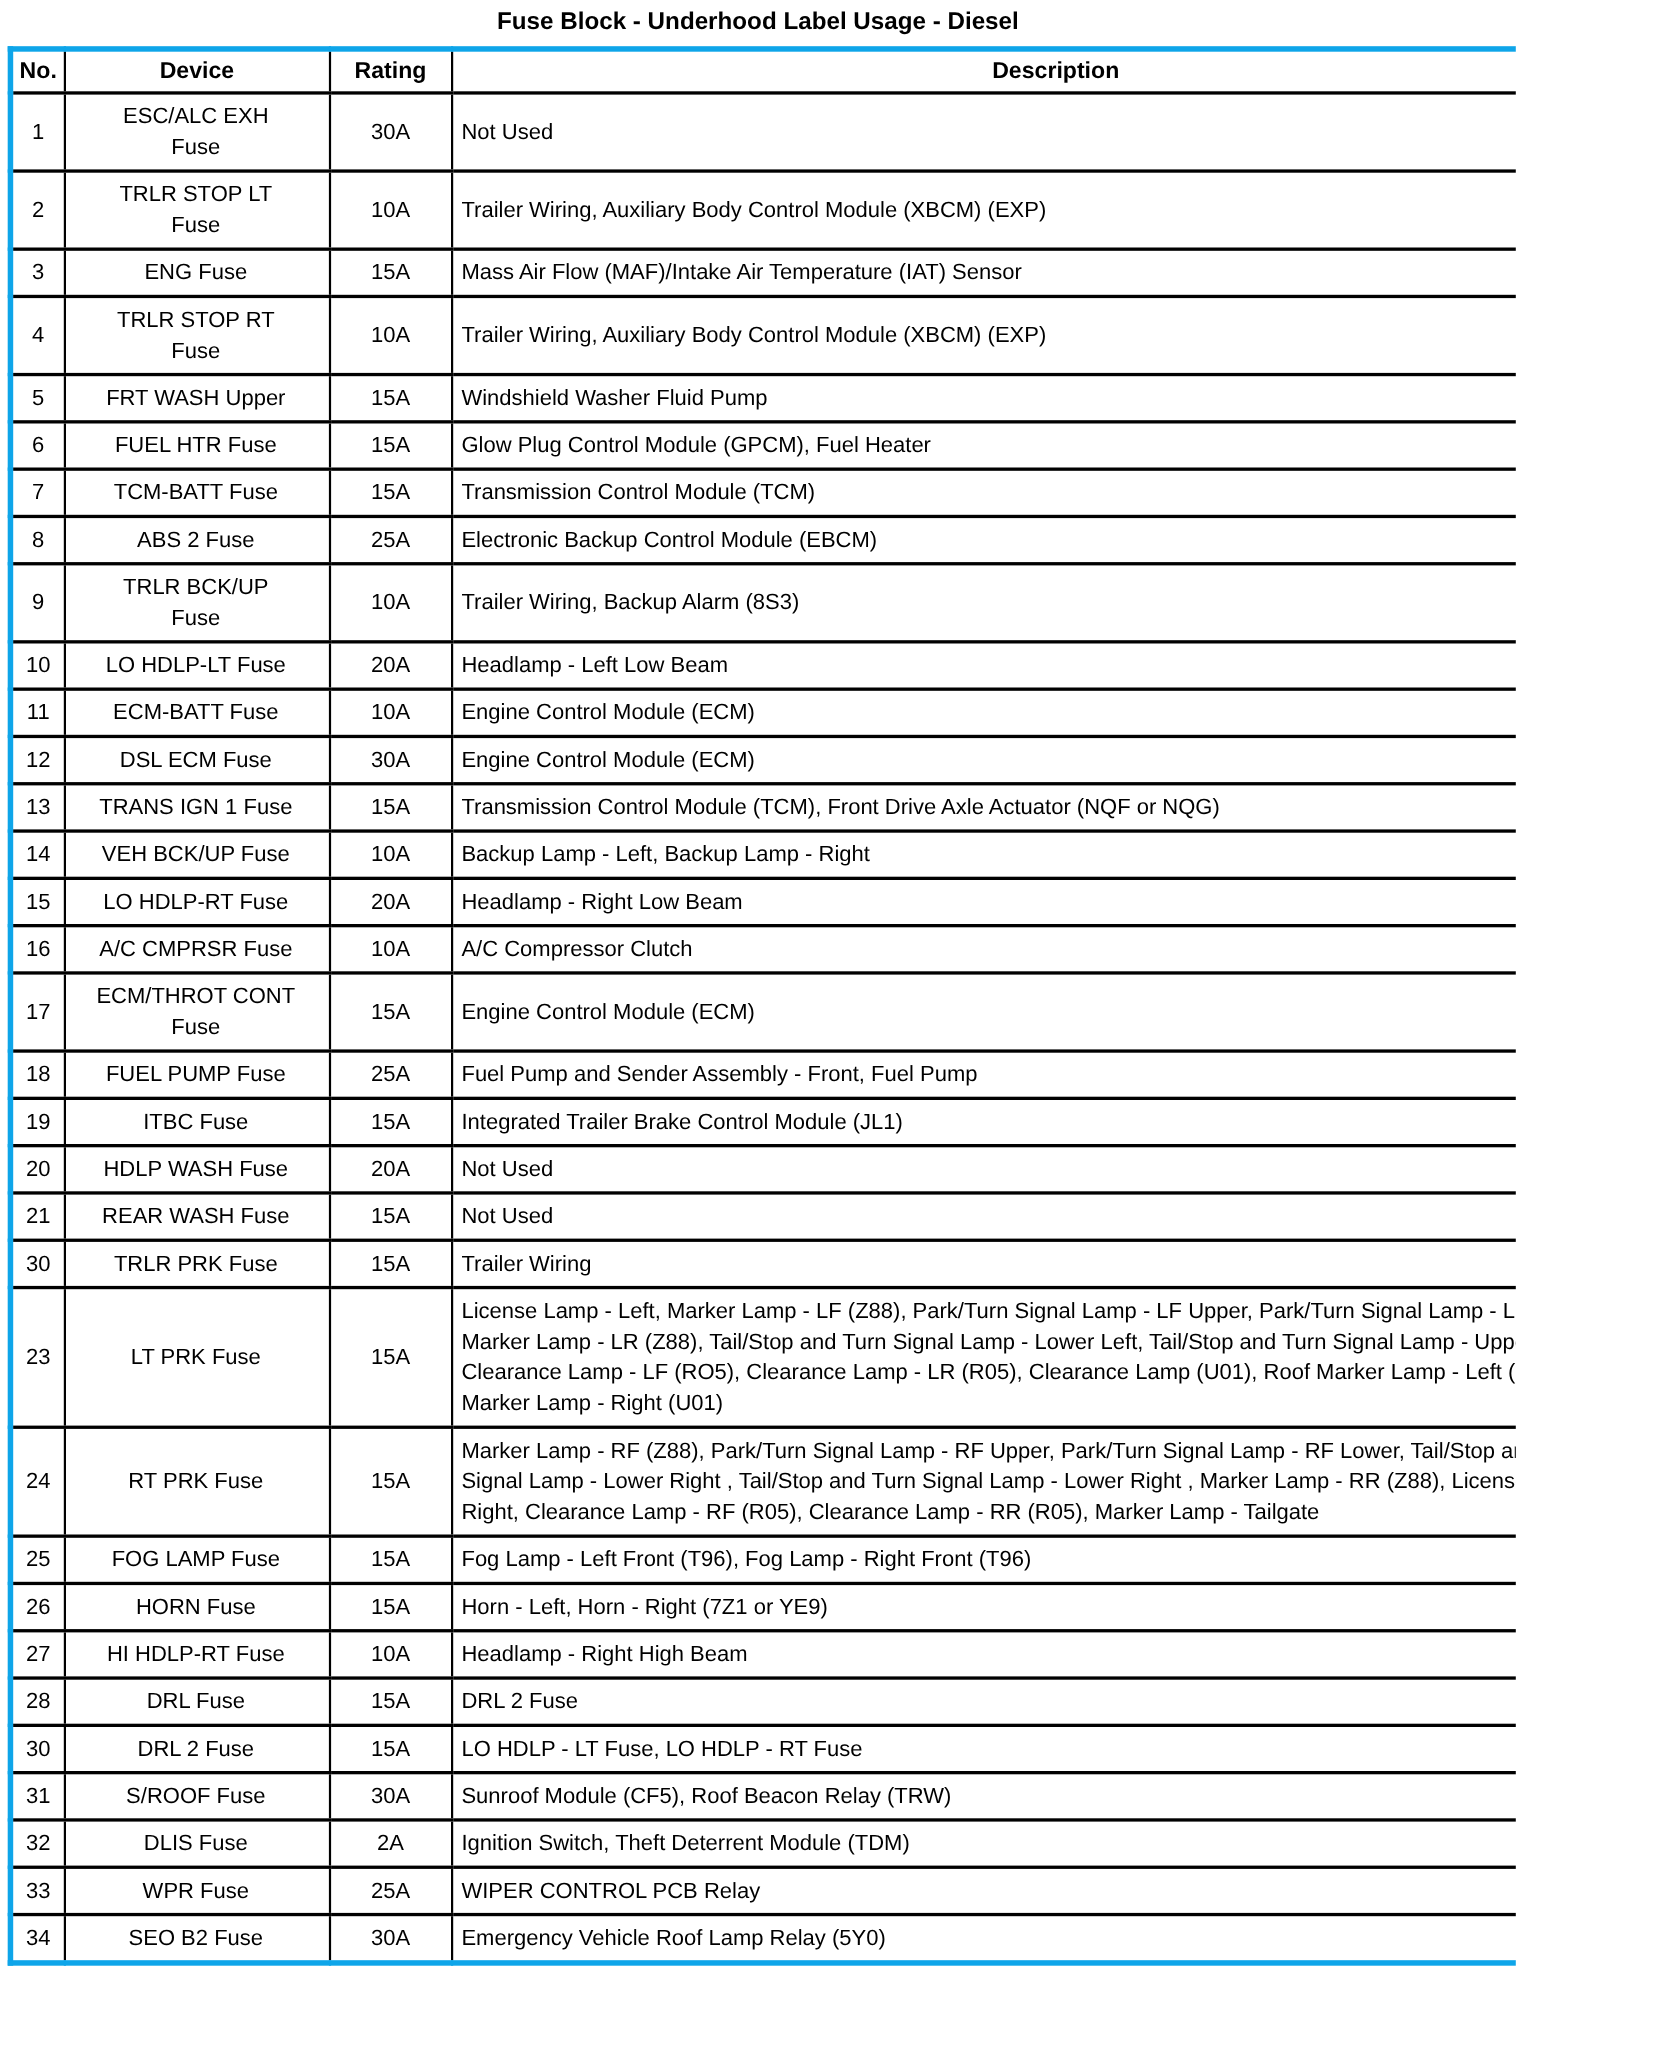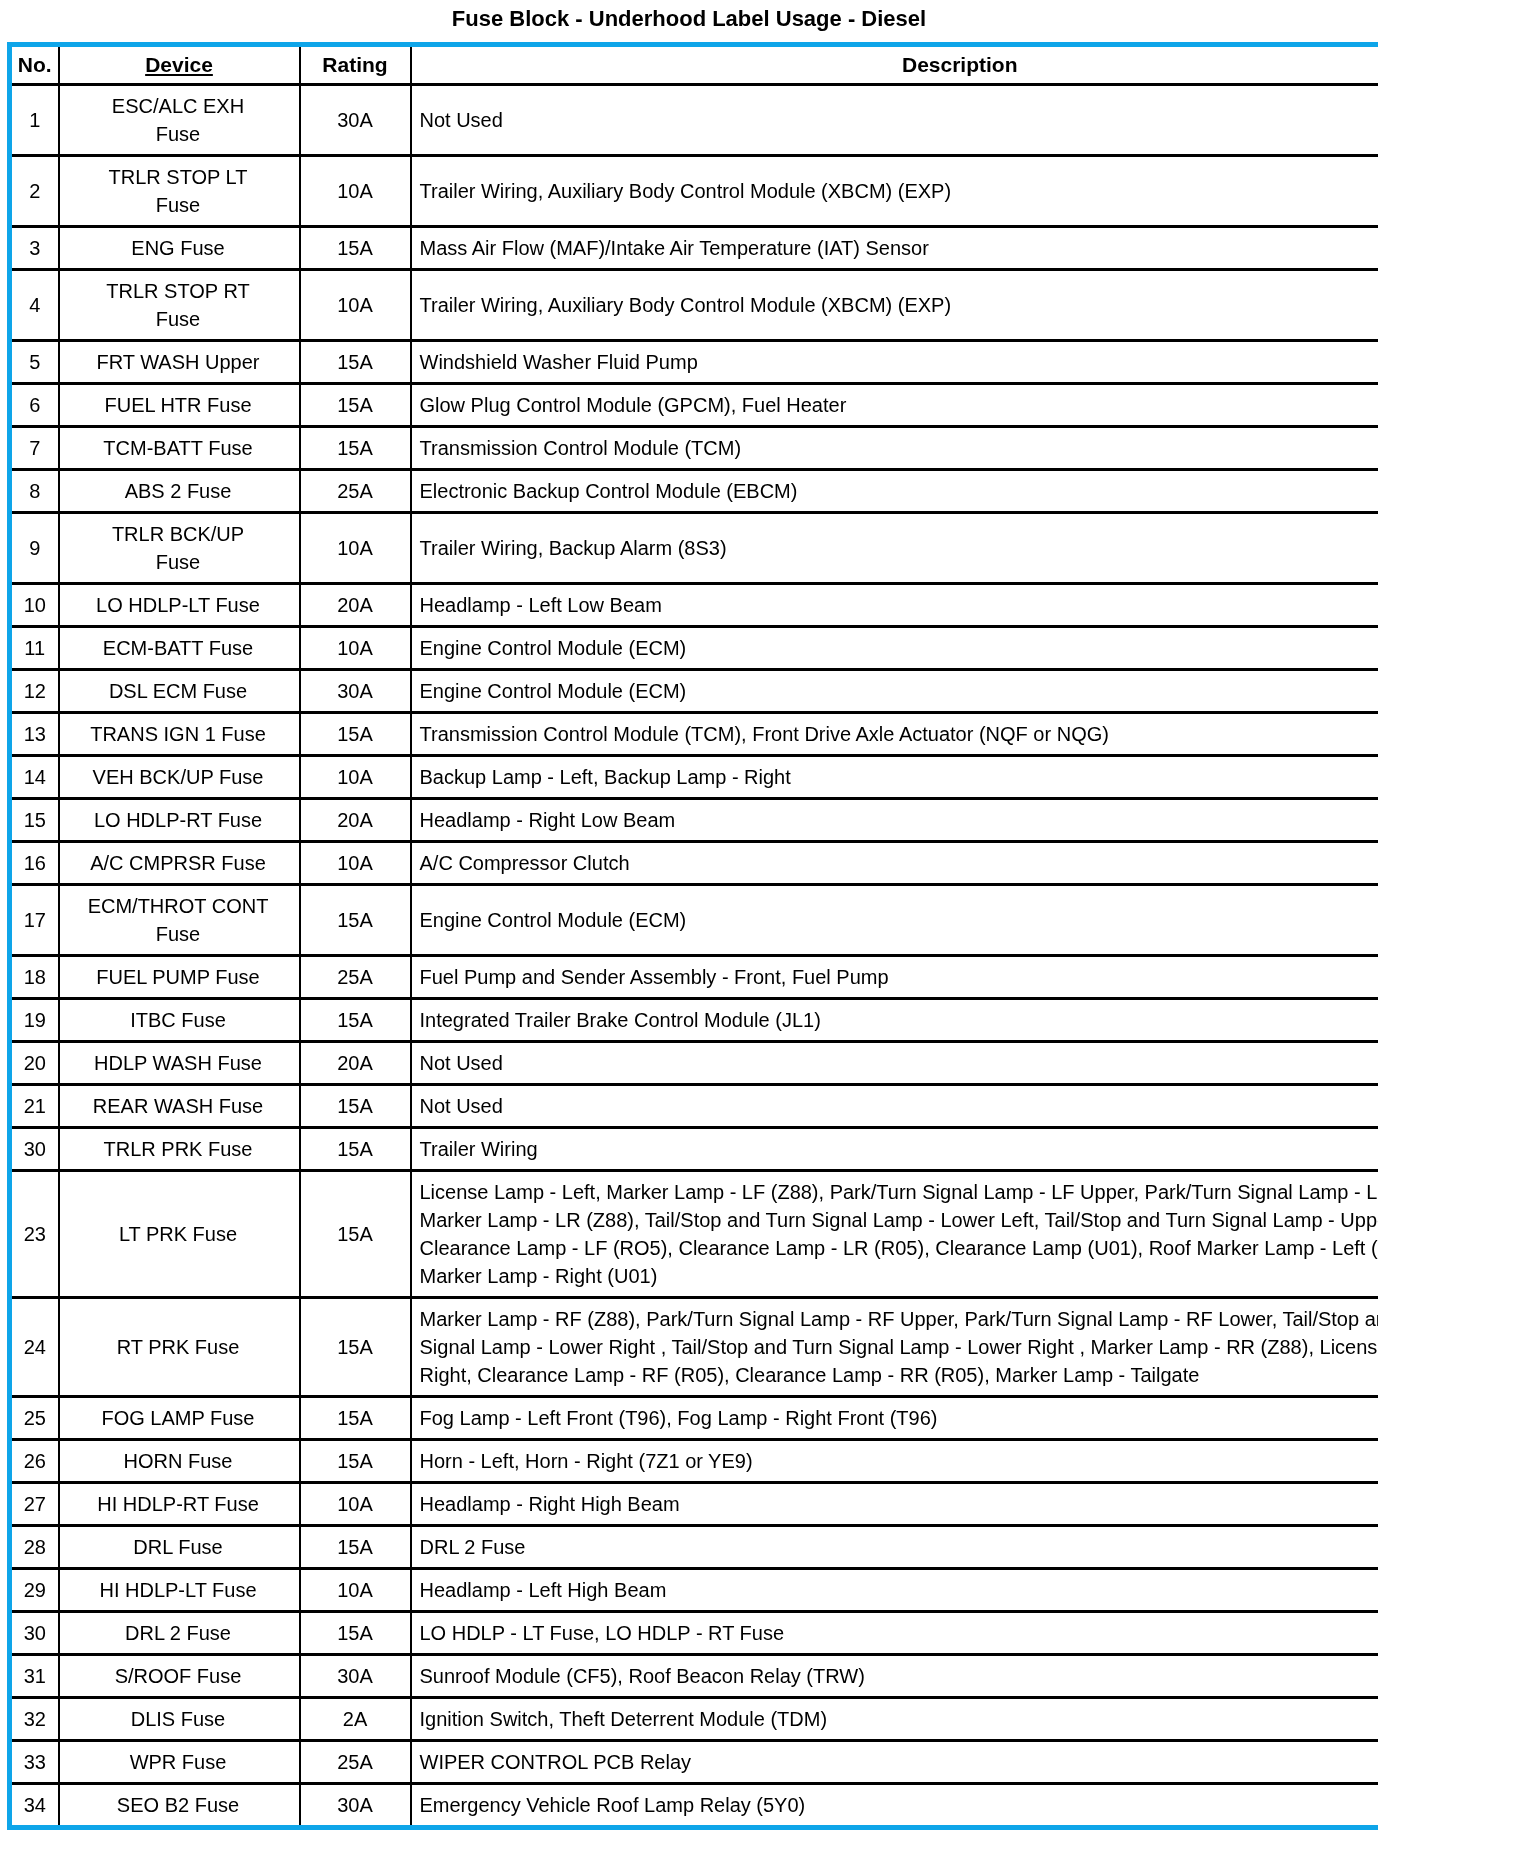--- a/index.html
+++ b/index.html
@@ -48,21 +48,21 @@
     padding: 5px 4px;
     background: #fff;
   }
   .fuse-table td {
     font-size: 20px;
     line-height: 28px;
     padding: 6px 8px;
     background: #fff;
   }
   th.col-no, td.cell-no { text-align: center; padding-left: 2px; padding-right: 2px; }
-  th.col-device { text-align: center; text-decoration: underline; }
+  th.col-device { text-align: center; }
   td.cell-device { text-align: center; white-space: pre-line; padding-left: 6px; }
   th.col-rating, td.cell-rating { text-align: center; }
   td.cell-description { text-align: left; }
 </style>
 </head>
 <body>
 
 <div class="page">
   <div class="page-title">Fuse Block - Underhood Label Usage - Diesel</div>
 
@@ -249,26 +249,20 @@
           <td class="cell-rating">10A</td>
           <td class="cell-description">Headlamp - Right High Beam</td>
         </tr>
         <tr>
           <td class="cell-no">28</td>
           <td class="cell-device">DRL Fuse</td>
           <td class="cell-rating">15A</td>
           <td class="cell-description">DRL 2 Fuse</td>
         </tr>
         <tr>
-          <td class="cell-no">29</td>
-          <td class="cell-device">HI HDLP-LT Fuse</td>
-          <td class="cell-rating">10A</td>
-          <td class="cell-description">Headlamp - Left High Beam</td>
-        </tr>
-        <tr>
           <td class="cell-no">30</td>
           <td class="cell-device">DRL 2 Fuse</td>
           <td class="cell-rating">15A</td>
           <td class="cell-description">LO HDLP - LT Fuse, LO HDLP - RT Fuse</td>
         </tr>
         <tr>
           <td class="cell-no">31</td>
           <td class="cell-device">S/ROOF Fuse</td>
           <td class="cell-rating">30A</td>
           <td class="cell-description">Sunroof Module (CF5), Roof Beacon Relay (TRW)</td>

